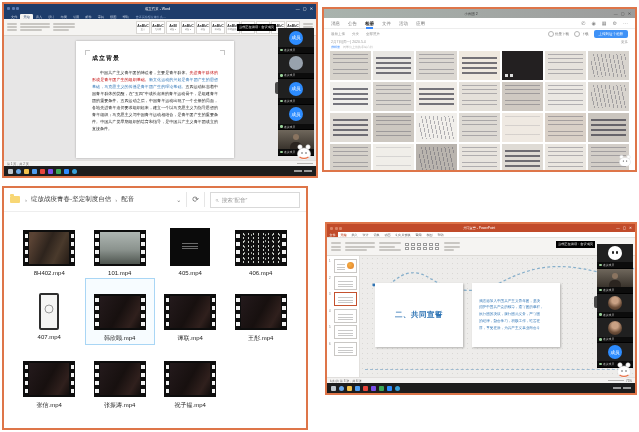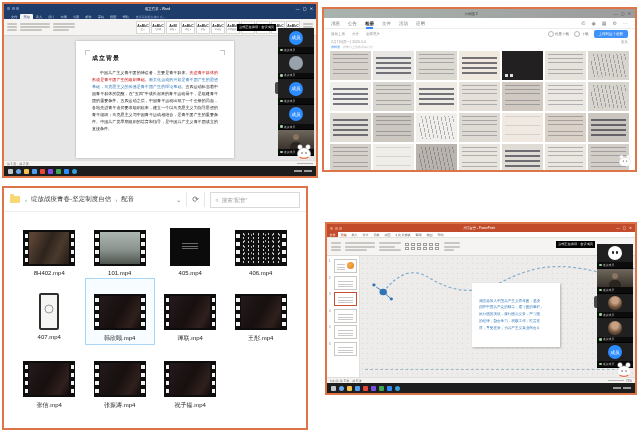--- a/index.html
+++ b/index.html
@@ -757,20 +757,23 @@
       </div>
     <div class="pp-canvas">
       <svg class="curve-svg" viewBox="0 0 237 46" preserveAspectRatio="none">
         <path d="M20 36 C 34 16, 46 12, 60 22 S 95 42, 122 26 S 170 6, 205 16 S 228 24, 236 12" stroke="#86AFCB" stroke-width="1.2" stroke-dasharray="2.5 2" fill="none"></path>
         <circle cx="20" cy="36" r="3.2" fill="#2E74B5"></circle>
         <circle cx="12" cy="29" r="1.4" fill="#2E74B5"></circle>
         <circle cx="27" cy="43" r="1.4" fill="#2E74B5"></circle>
         <line x1="14" y1="31" x2="18" y2="34" stroke="#2E74B5" stroke-width="0.8"></line>
         <line x1="22" y1="38" x2="26" y2="42" stroke="#2E74B5" stroke-width="0.8"></line>
       </svg>
+      <div class="card left">
+          <span>二、共同宣誓</span>
+        </div>
       <div class="card right" id="oath-card">
           <p>我志愿加入中国共产主义青年团，坚决</p>
           <p>拥护中国共产党的领导，遵守团的章程，</p>
           <p>执行团的决议，履行团员义务，严守团</p>
           <p>的纪律，勤奋学习，积极工作，吃苦在</p>
           <p>前，享受在后，为共产主义事业而奋斗</p>
         </div>
       <div class="canvas-guide"></div>
     </div>
   </div>

